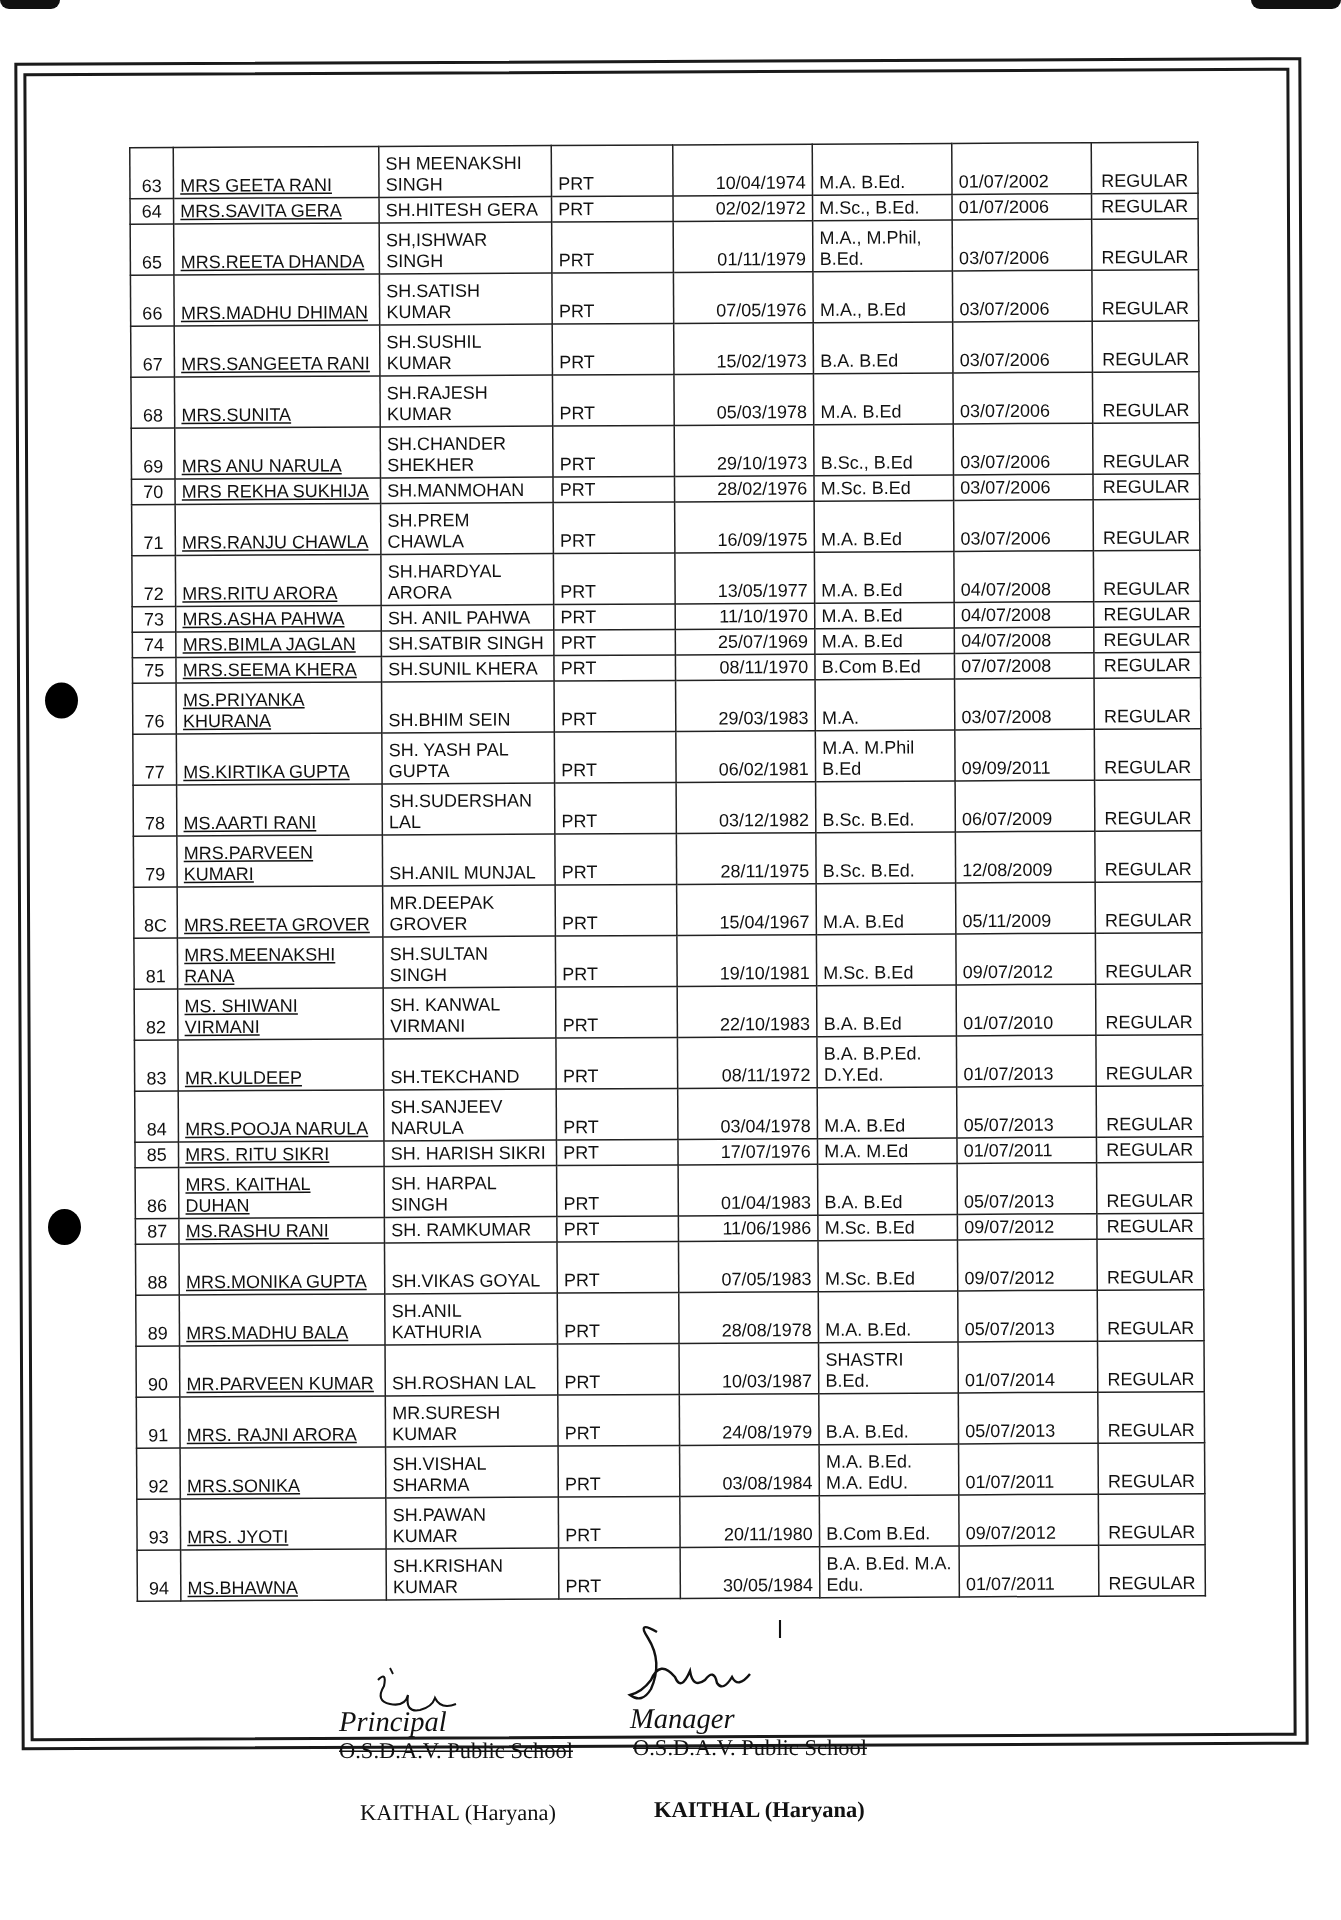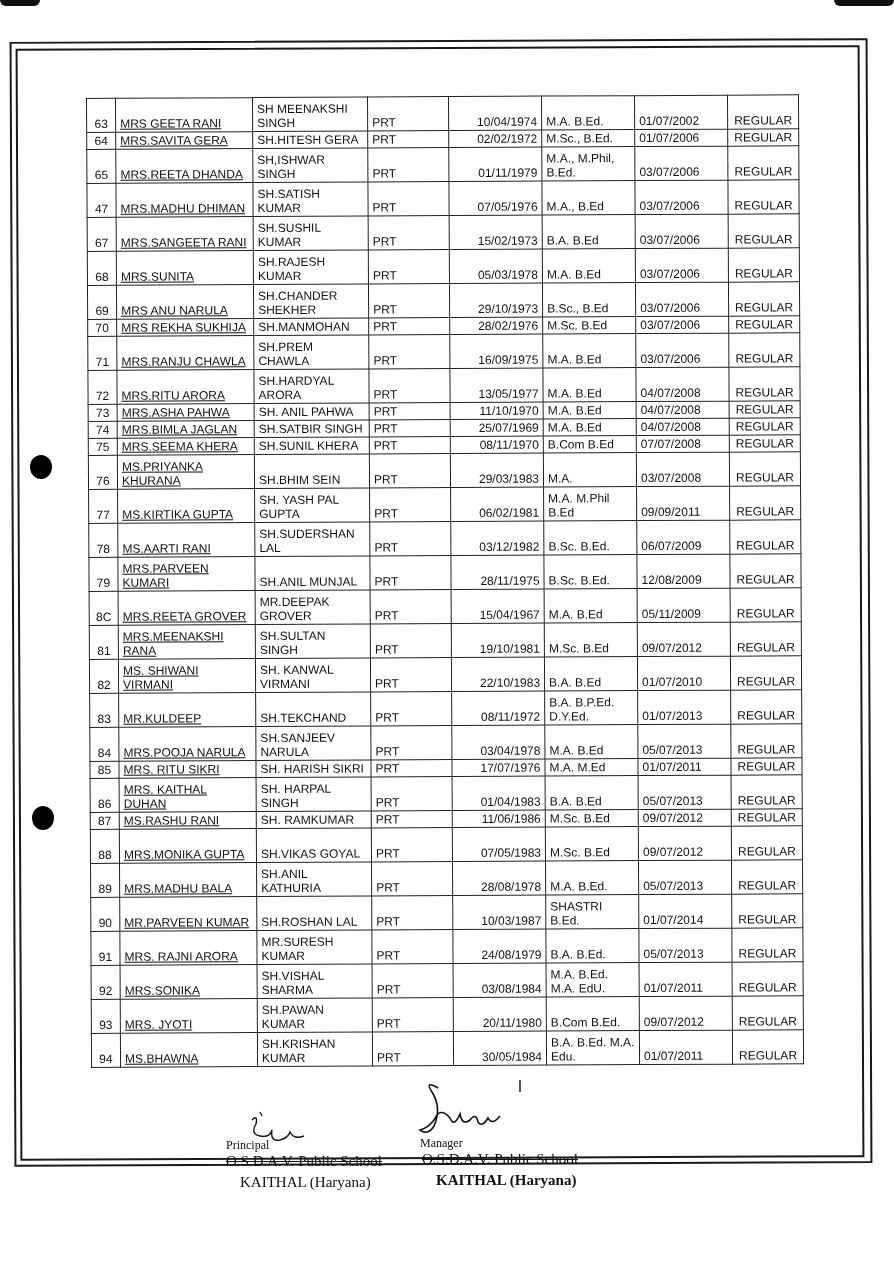--- a/index.html
+++ b/index.html
@@ -19,23 +19,23 @@
   td.sn { text-align: center; width: 20px; padding-right: 5px; }
   td.nm { width: 128px; text-decoration: underline; }
   td.fa { width: 106px; }
   td.ps { width: 72px; }
   td.dob { width: 84px; text-align: right; }
   td.ql { width: 84px; vertical-align: top; }
   td.dj { width: 84px; }
   td.st { width: 62px; text-align: center; margin-left: 20px; }
   .sig-area { position: absolute; left: 0; top: 1090px; width: 894px; height: 150px; }
   .sig-block { position: absolute; font-family: "Liberation Serif", serif; }
-  .sig-title { font-size: 12px; display: block; }
+  .sig-title { font-size: 19px; display: block; font-style: italic; }
   .sig-school { font-size: 15px; text-decoration: line-through; display: block; white-space: nowrap; }
-  .sig-place { font-size: 15px; display: block; margin-top: 4px; white-space: nowrap; }
+  .sig-place { font-size: 15px; display: block; margin-top: 24px; white-space: nowrap; }
   .scribble { position: absolute; }
 </style>
 </head>
 <body>
 
 <div class="corner-smudge" style="left:0;width:40px;"></div>
 <div class="corner-smudge" style="right:0;width:60px;"></div>
 
 <div class="frame-outer"></div>
 <div class="frame-inner"></div>
@@ -69,21 +69,21 @@
         <td class="sn">65</td>
         <td class="nm">MRS.REETA DHANDA</td>
         <td class="fa">SH,ISHWAR SINGH</td>
         <td class="ps">PRT</td>
         <td class="dob">01/11/1979</td>
         <td class="ql">M.A., M.Phil, B.Ed.</td>
         <td class="dj">03/07/2006</td>
         <td class="st">REGULAR</td>
       </tr>
       <tr style="height: 34px;">
-        <td class="sn">47</td>
+        <td class="sn">66</td>
         <td class="nm">MRS.MADHU DHIMAN</td>
         <td class="fa">SH.SATISH KUMAR</td>
         <td class="ps">PRT</td>
         <td class="dob">07/05/1976</td>
         <td class="ql">M.A., B.Ed</td>
         <td class="dj">03/07/2006</td>
         <td class="st">REGULAR</td>
       </tr>
       <tr style="height: 34px;">
         <td class="sn">67</td>

